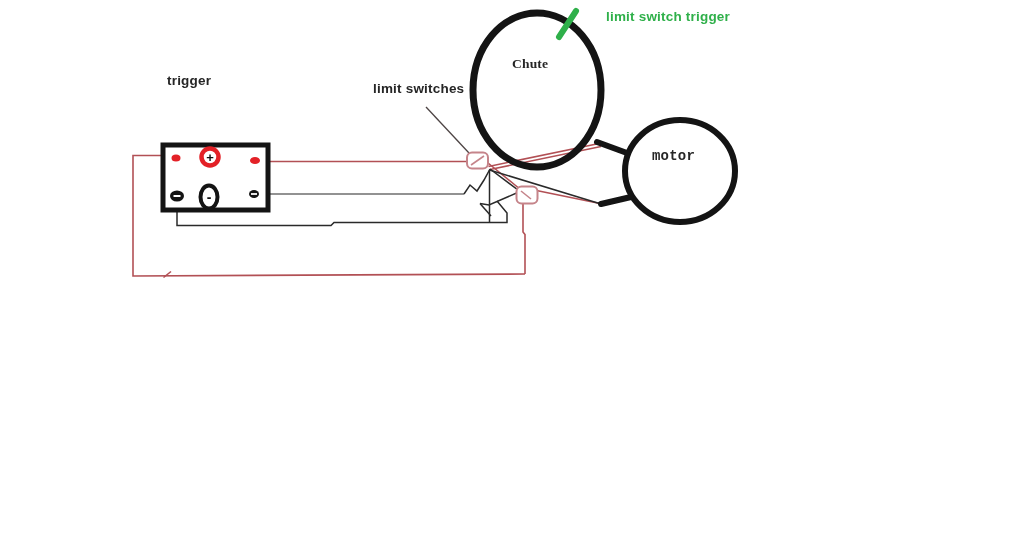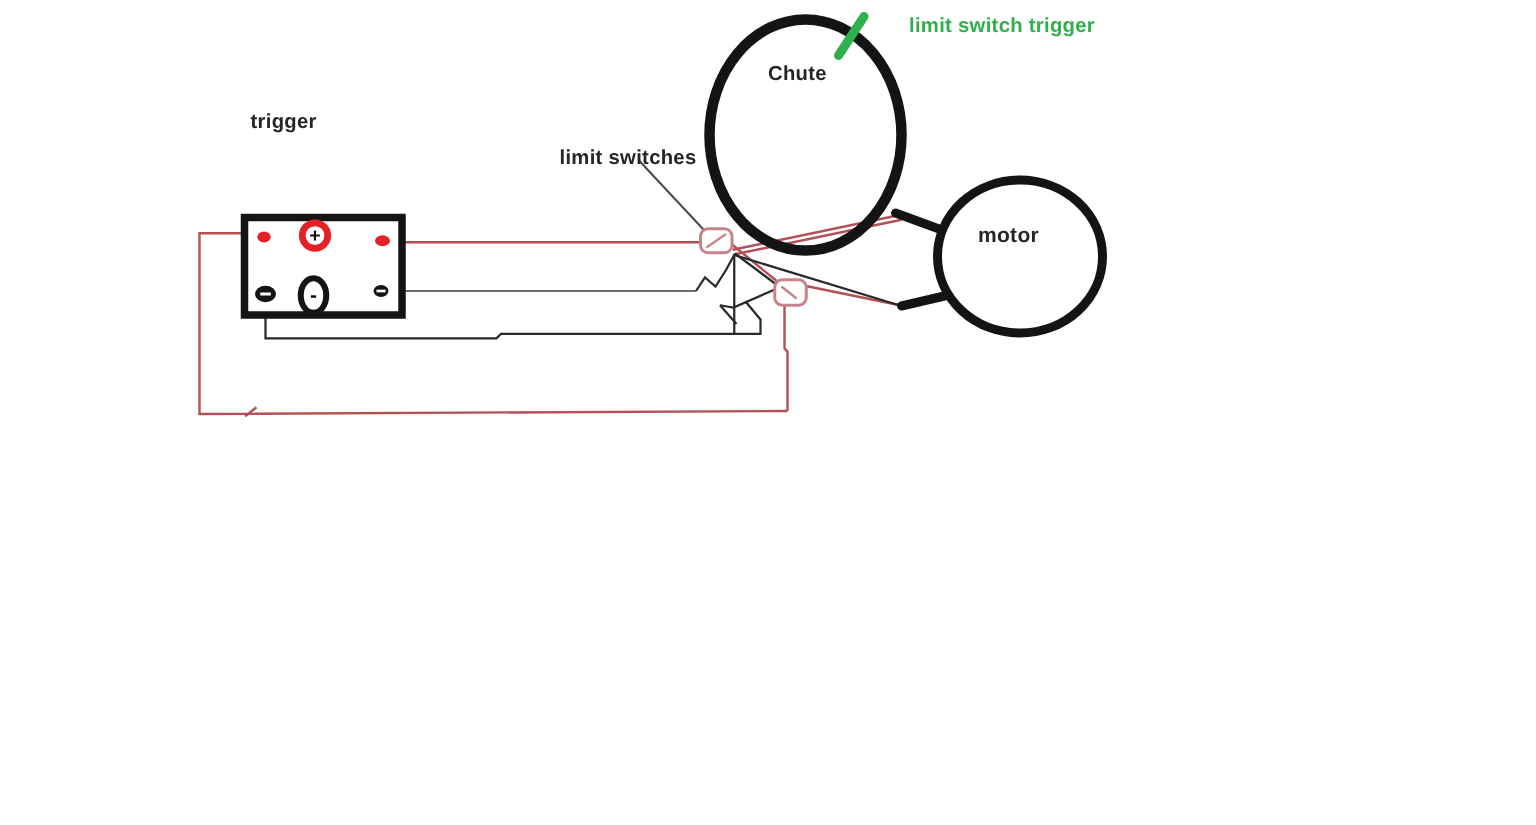--- a/index.html
+++ b/index.html
@@ -28,23 +28,23 @@
     position:absolute;
     font-weight:bold;
     font-size:13.5px;
     line-height:1;
     color:var(--text-dark);
     white-space:nowrap;
     letter-spacing:.2px;
   }
   .label.green{color:var(--green);}
   #switch-label{left:167px;top:74px;}
-  #limit-switches-label{left:373px;top:98px;}
-  #chute-label{left:512px;top:42px;}
-  #motor-label{left:652px;top:149px;font-size:14px;}
+  #limit-switches-label{left:373px;top:82px;}
+  #chute-label{left:512px;top:57px;font-family:Liberation Serif, serif;}
+  #motor-label{left:652px;top:149px;font-size:14px;font-family:Liberation Mono, monospace;}
   #trigger-label{left:606px;top:10px;}
 
   .sym-plus{font:bold 13px "Liberation Sans",sans-serif;fill:#101010;}
   .sym-minus{font:bold 14px "Liberation Sans",sans-serif;fill:#101010;}
 </style>
 </head>
 <body>
 
 <div id="stage">
   <svg width="1024" height="550" viewBox="0 0 1024 550">

